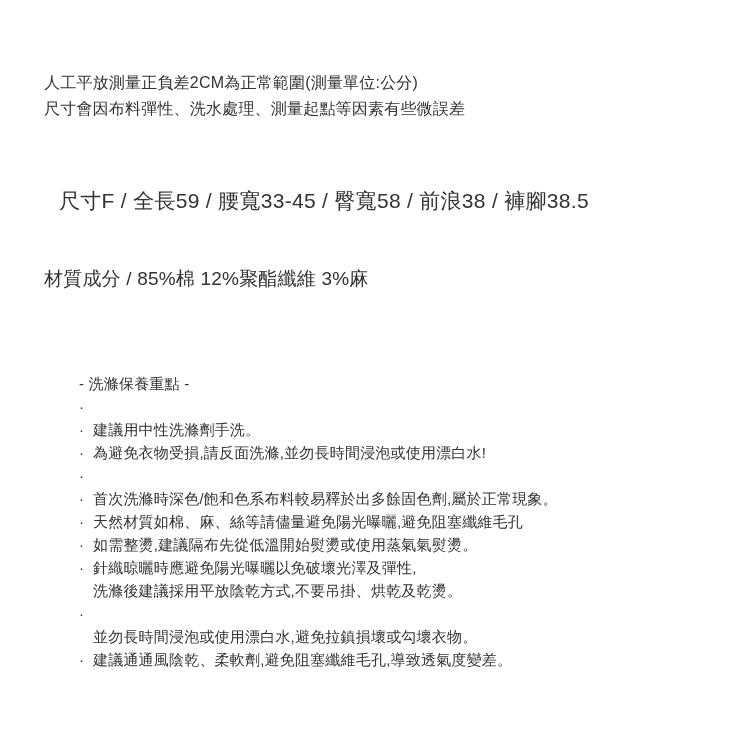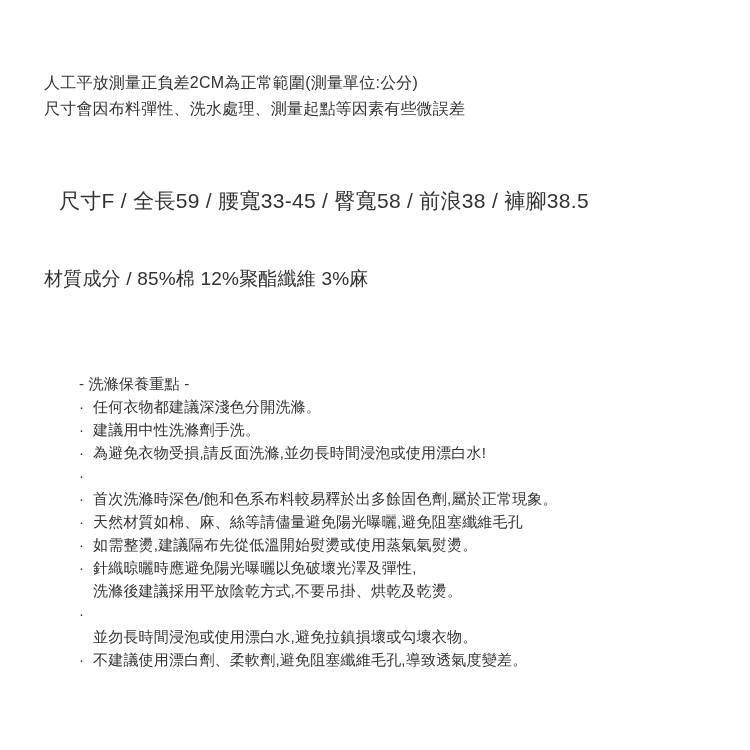--- a/index.html
+++ b/index.html
@@ -57,21 +57,20 @@
 
 <div class="abs" id="material-block">
   <div>材質成分 / 85%棉 12%聚酯纖維 3%麻</div>
 </div>
 
 <div class="abs" id="care-guide">
   <div>- 洗滌保養重點 -</div>
 
   <div class="care-line">
     <span class="bullet">·</span>
-    <span>任何衣物都建議深淺色分開洗滌。</span>
   </div>
   <div class="care-line">
     <span class="bullet">·</span>
     <span>建議用中性洗滌劑手洗。</span>
   </div>
   <div class="care-line">
     <span class="bullet">·</span>
     <span>為避免衣物受損,請反面洗滌,並勿長時間浸泡或使用漂白水!</span>
   </div>
   <div class="care-line">
@@ -97,15 +96,15 @@
     <span>洗滌後建議採用平放陰乾方式,不要吊掛、烘乾及乾燙。</span>
   </div>
   <div class="care-line">
     <span class="bullet">·</span>
   </div>
   <div class="care-line cont">
     <span>並勿長時間浸泡或使用漂白水,避免拉鎮損壞或勾壞衣物。</span>
   </div>
   <div class="care-line">
     <span class="bullet">·</span>
-    <span>不建議使用漂白劑、柔軟劑,避免阻塞纖維毛孔,導致透氣度變差。</span>
+    <span>建議通通風陰乾、柔軟劑,避免阻塞纖維毛孔,導致透氣度變差。</span>
   </div>
 </div>
 
 </body></html>

